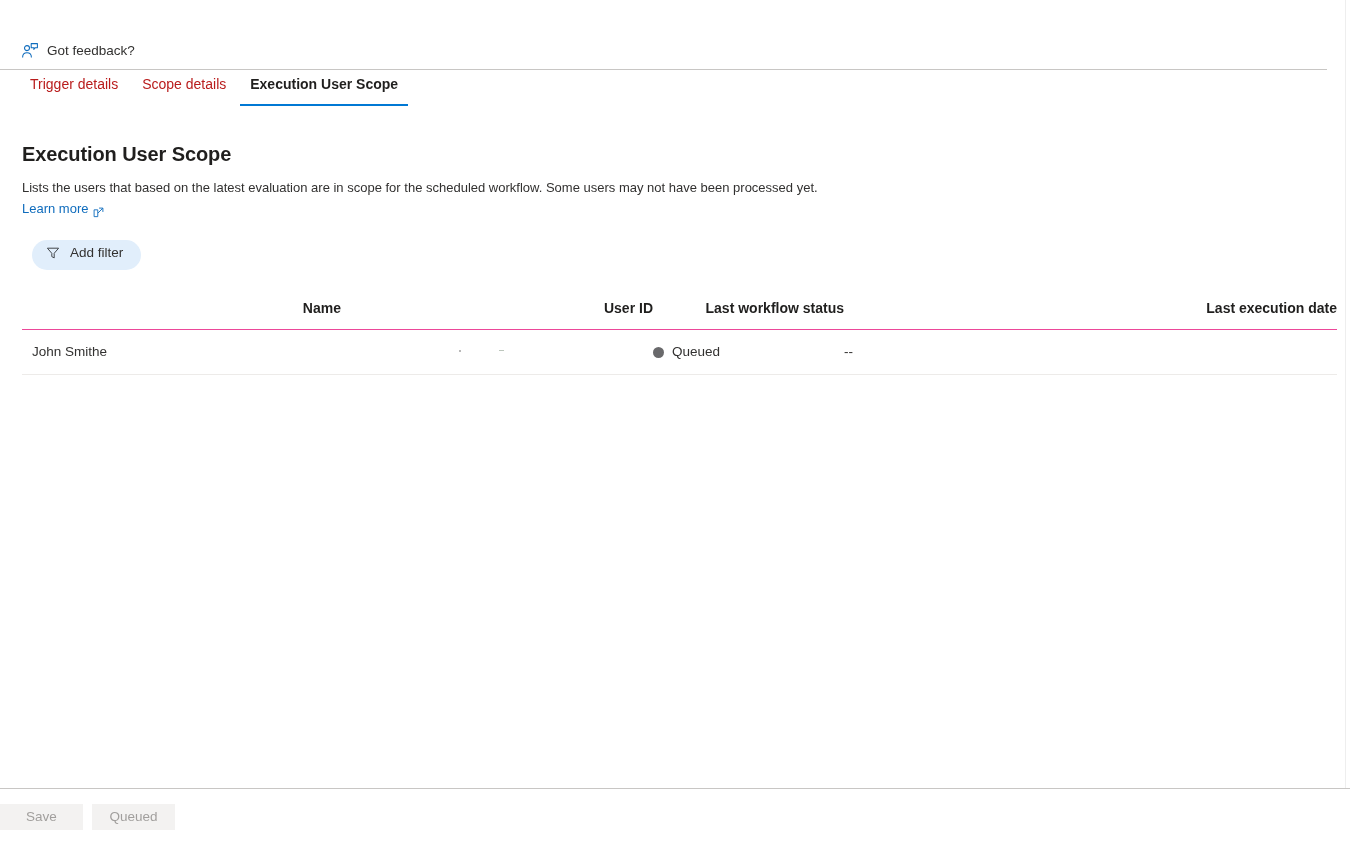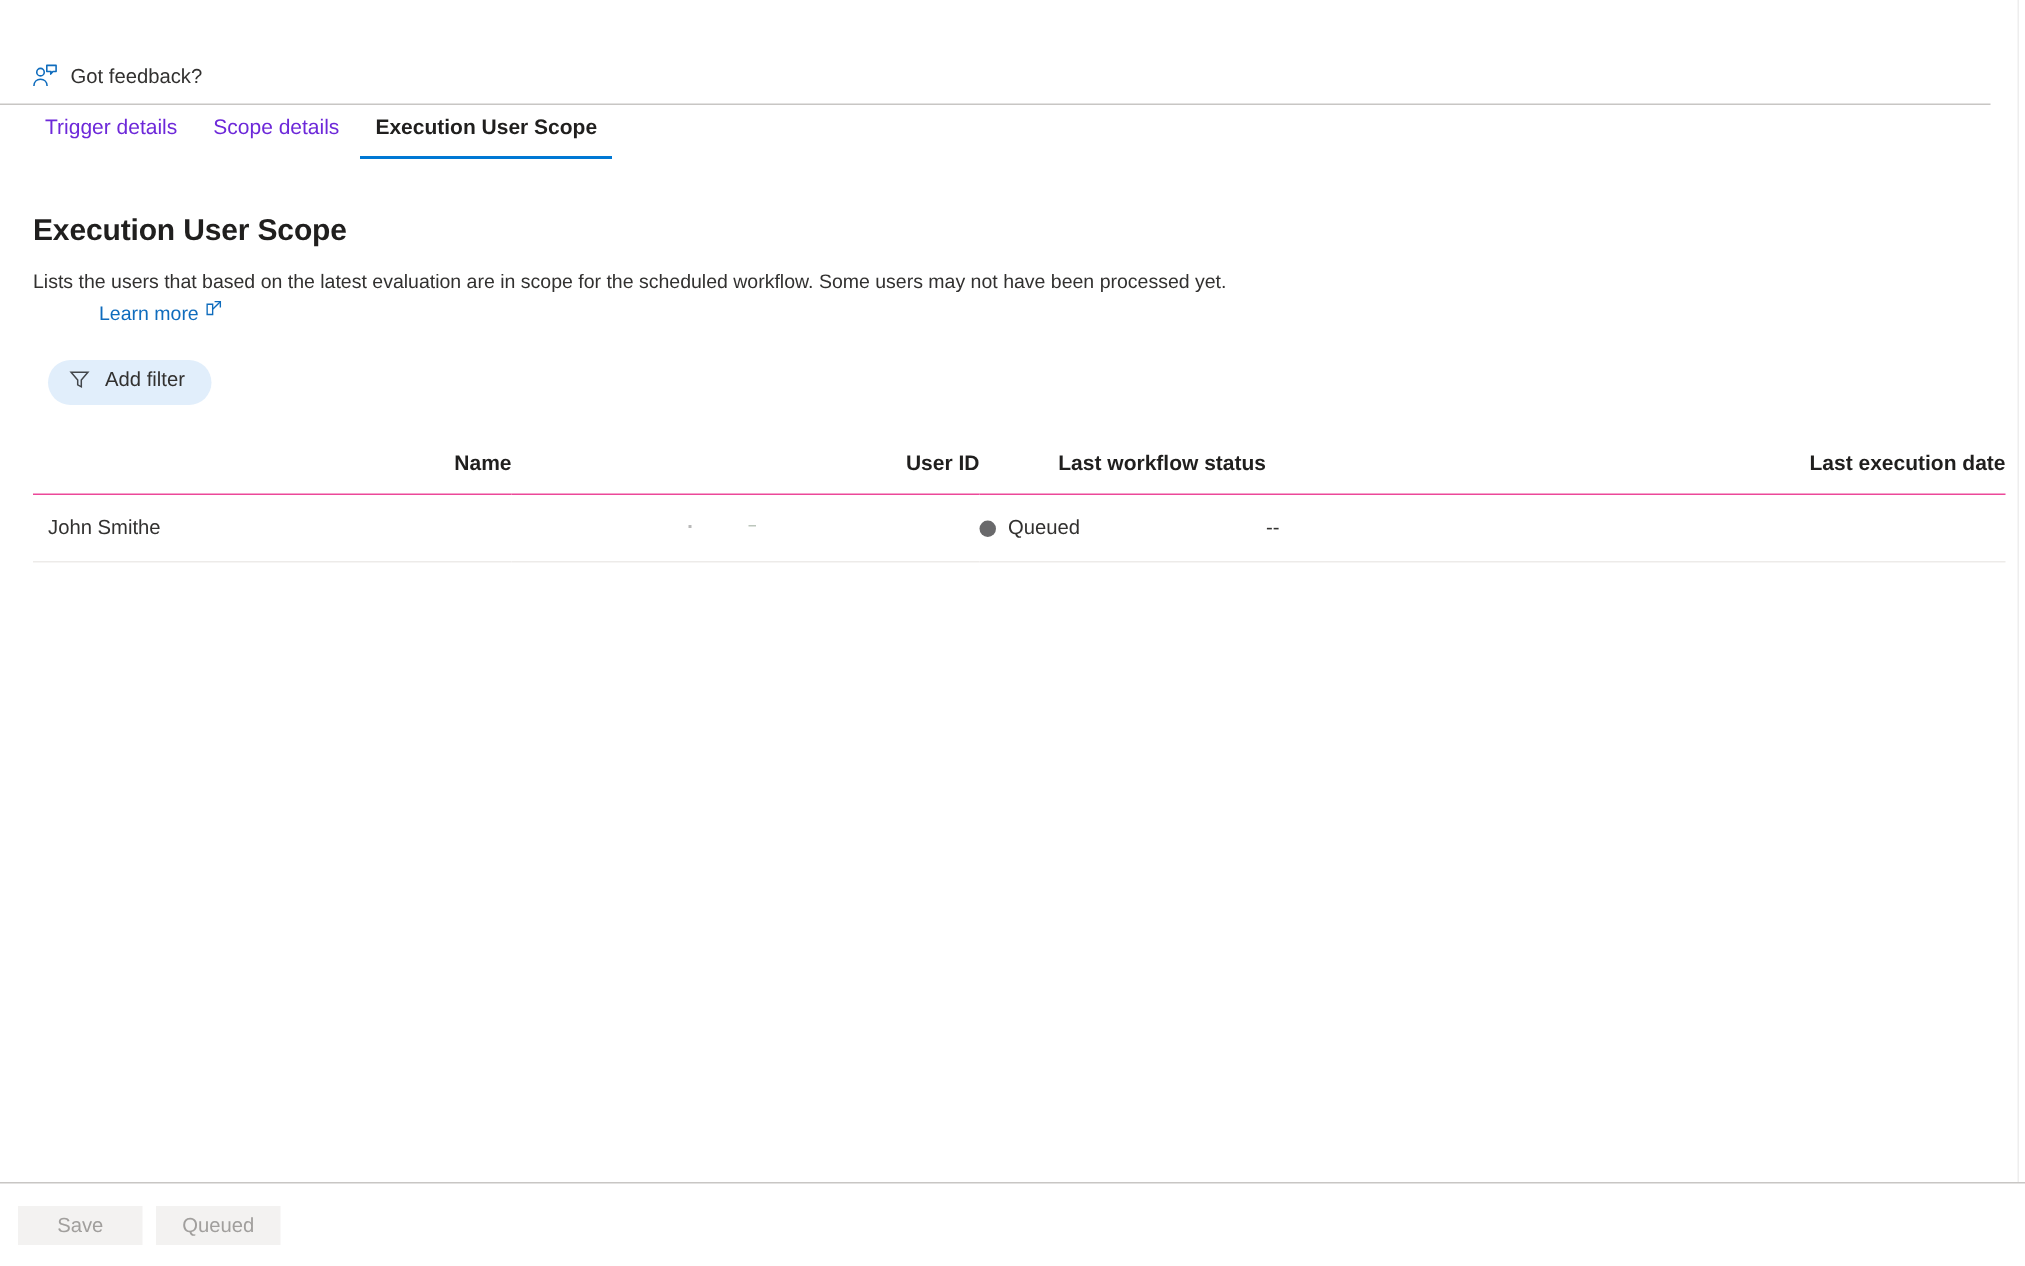--- a/index.html
+++ b/index.html
@@ -53,21 +53,21 @@
     position: relative;
     height: 37px;
     padding-left: 18px;
     display: flex;
     align-items: flex-start;
     gap: 0;
   }
   .tab {
     position: relative;
     font-size: 14px;
-    color: #6d28d9;
+    color: #b91c1c;
     padding: 4px 12px 12px 12px;
     cursor: pointer;
     line-height: 20px;
     white-space: nowrap;
   }
   .tab.active {
     font-weight: bold;
     color: #201f1e;
   }
   .tab.active::after {
@@ -93,29 +93,28 @@
     letter-spacing: -0.1px;
   }
   .desc {
     margin-top: 10px;
     font-size: 13px;
     color: #323130;
     line-height: 19px;
   }
   .learn-more {
     display: inline-flex;
-    align-items: flex-start;
+    align-items: flex-end;
     gap: 5px;
     color: #0f6cbd;
     font-size: 13px;
     text-decoration: none;
     margin-top: 3px;
     cursor: pointer;
     line-height: 18px;
-    margin-left: 44px;
   }
   .ext-icon { width: 11px; height: 11px; display: block; }
 
   
   .filter-row {
     margin-top: 22px;
     padding-left: 10px;
   }
   .add-filter {
     display: inline-flex;
@@ -193,21 +192,20 @@
   .bottom-bar {
     position: absolute;
     left: 0;
     bottom: 0;
     width: 1350px;
     height: 56px;
     border-top: 1px solid #c8c6c4;
     box-sizing: border-box;
     display: flex;
     align-items: center;
-    padding-left: 12px;
     gap: 9px;
     background: #ffffff;
   }
   .cmd-btn {
     min-width: 83px;
     height: 26px;
     background: #f3f2f1;
     border: none;
     color: #a19f9d;
     font-size: 13.5px;

